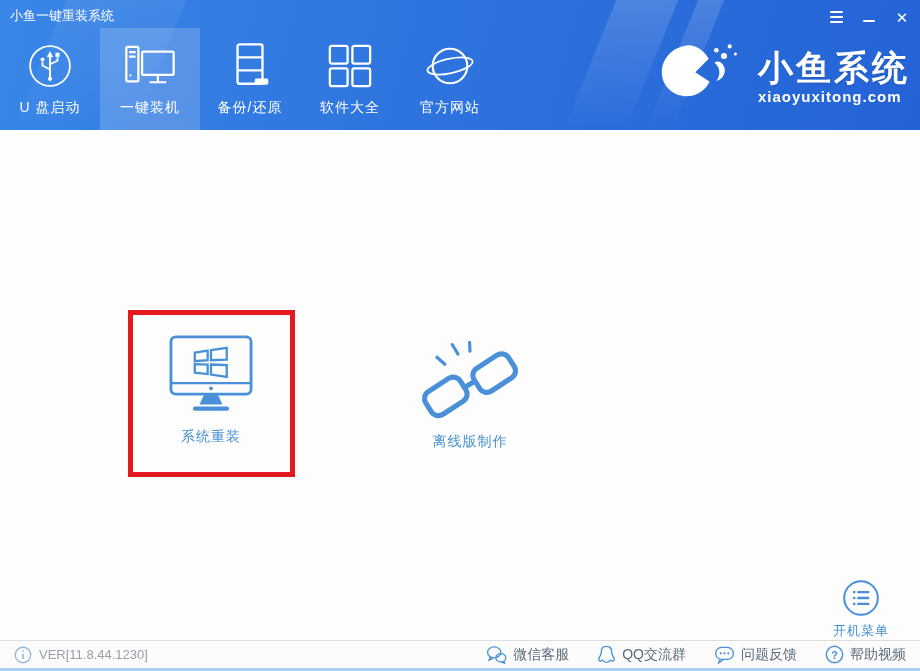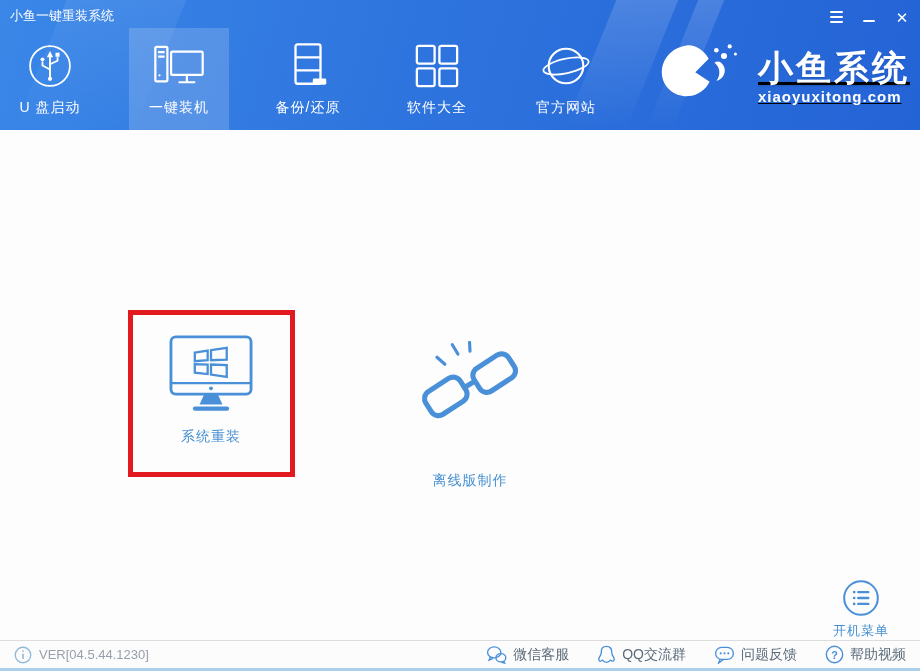--- a/index.html
+++ b/index.html
@@ -17,45 +17,45 @@
 
   .titlebar { position:relative; height:28px; display:flex; align-items:center; padding:0 10px; z-index:3; }
   .win-title { color:#fff; font-size:13px; margin-top:4px; }
   .win-controls { margin-left:auto; display:flex; align-items:center; gap:17px; margin-top:6px; }
   .ctrl { width:16px; height:16px; display:flex; align-items:center; justify-content:center; cursor:pointer; }
   .menu-glyph { display:flex; flex-direction:column; gap:2.5px; }
   .menu-glyph i { display:block; width:13px; height:2.5px; background:#fff; border-radius:1px; }
   .min-glyph { width:12px; height:2.5px; background:#fff; margin-top:8px; border-radius:1px; }
   .close-glyph { color:#fff; font-size:15px; font-weight:bold; line-height:1; }
 
-  .nav { position:absolute; left:0; top:28px; bottom:0; display:flex; z-index:2;gap:29px; }
+  .nav { position:absolute; left:0; top:28px; bottom:0; display:flex; z-index:2; }
   .nav-item { width:100px; display:flex; flex-direction:column; align-items:center; justify-content:center; gap:10px;
     color:#fff; cursor:pointer; padding-top:2px; }
   .nav-item.selected { background:rgba(255,255,255,.17); }
   .nav-icon { height:46px; display:flex; align-items:center; justify-content:center; }
   .nav-icon svg { stroke:#fff; fill:none; }
   .nav-label { font-size:14px; letter-spacing:1px; }
 
-  .logo { position:absolute; right:10px; top:34px; display:flex; align-items:center; z-index:2;text-decoration:underline; }
+  .logo { position:absolute; right:10px; top:34px; display:flex; align-items:center; z-index:2; }
   .logo-fish { width:108px; height:86px; }
   .logo-text { display:flex; flex-direction:column; align-items:flex-start; margin-left:2px; }
   .logo-name { color:#fff; font-size:35px; font-weight:bold; letter-spacing:3px; line-height:1.1;
     text-shadow:0 1px 2px rgba(0,0,0,.15); }
   .logo-domain { color:#fff; font-size:15px; font-weight:bold; letter-spacing:1px; margin-top:1px; }
 
   
   .content { position:relative; flex:1; background:#fdfdfd; }
   .highlight-box { position:absolute; left:128px; top:180px; width:167px; height:167px;
     border:5px solid #e2191f; }
   .feature { position:absolute; width:162px; display:flex; flex-direction:column; align-items:center; cursor:pointer; }
   .feature .icon-box { height:84px; display:flex; align-items:flex-end; justify-content:center; }
   .feature .icon-box svg { stroke:#4a90d9; fill:none; }
   .feature-label { margin-top:12px; font-size:14px; color:#4690d2; letter-spacing:1px; }
   .f1 { left:130px; top:202px; }
-  .f2 { left:389px; top:207px;gap:39px; }
+  .f2 { left:389px; top:207px; }
   .f3 { left:629px; top:207px; }
 
   .boot-menu { position:absolute; right:16px; bottom:0; width:86px; display:flex; flex-direction:column;
     align-items:center; cursor:pointer; }
   .boot-menu svg { stroke:#4a90d9; fill:none; }
   .boot-menu-label { font-size:13px; color:#4690d2; margin-top:4px; letter-spacing:1px; }
 
   
   .statusbar { height:31px; flex:0 0 31px; background:#fcfcfc; border-top:1px solid #dcdcdc;
     border-bottom:3px solid #a9d1ec; display:flex; align-items:center; padding:0 14px; }
@@ -230,21 +230,21 @@
     </div>
   </div>
 
   <div class="statusbar">
     <div class="version">
       <svg width="18" height="18" viewBox="0 0 20 20" fill="none" stroke-width="1.5">
         <circle cx="10" cy="10" r="8.6"></circle>
         <circle cx="10" cy="5.6" r="1" fill="#8fb9d9" stroke="none"></circle>
         <path d="M10 8.6 V14.4" stroke-width="1.8"></path>
       </svg>
-      <span>VER[04.5.44.1230]</span>
+      <span>VER[11.8.44.1230]</span>
     </div>
 
     <div class="status-links">
       <div class="status-link">
         <svg width="21" height="19" viewBox="0 0 22 20" stroke-width="1.4">
           <ellipse cx="8.6" cy="7.8" rx="7" ry="5.8"></ellipse>
           <path d="M4.5 12.6 L3.2 16 L7.2 14"></path>
           <ellipse cx="15.6" cy="13.4" rx="5.2" ry="4.4"></ellipse>
           <path d="M18.6 17 L19.6 19 L16.2 18.2"></path>
         </svg>

